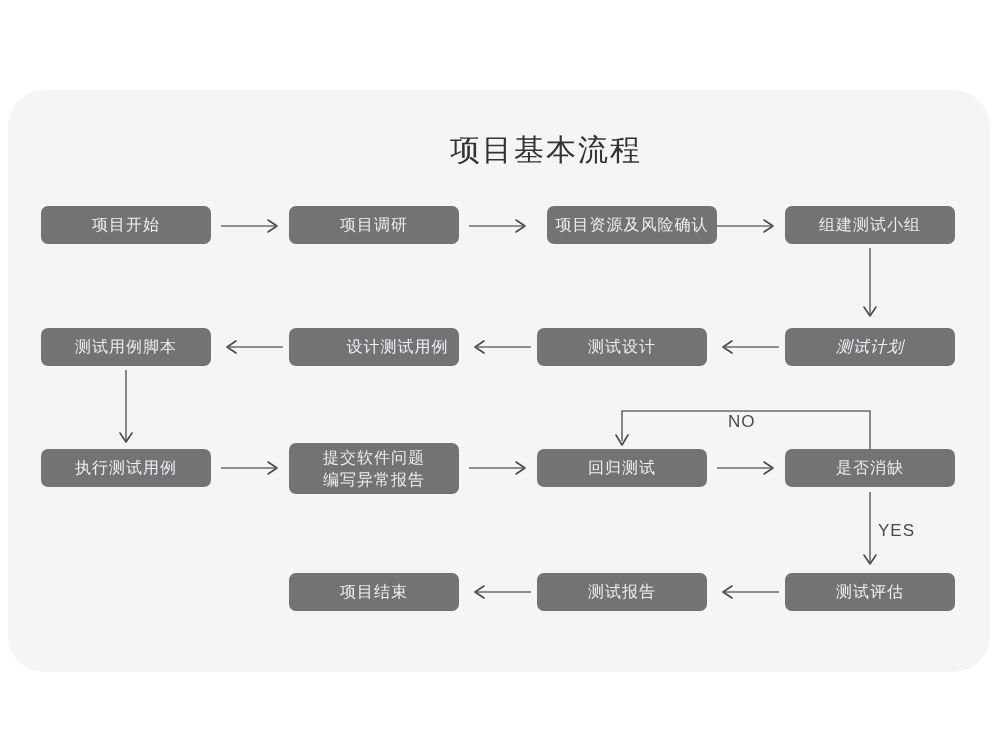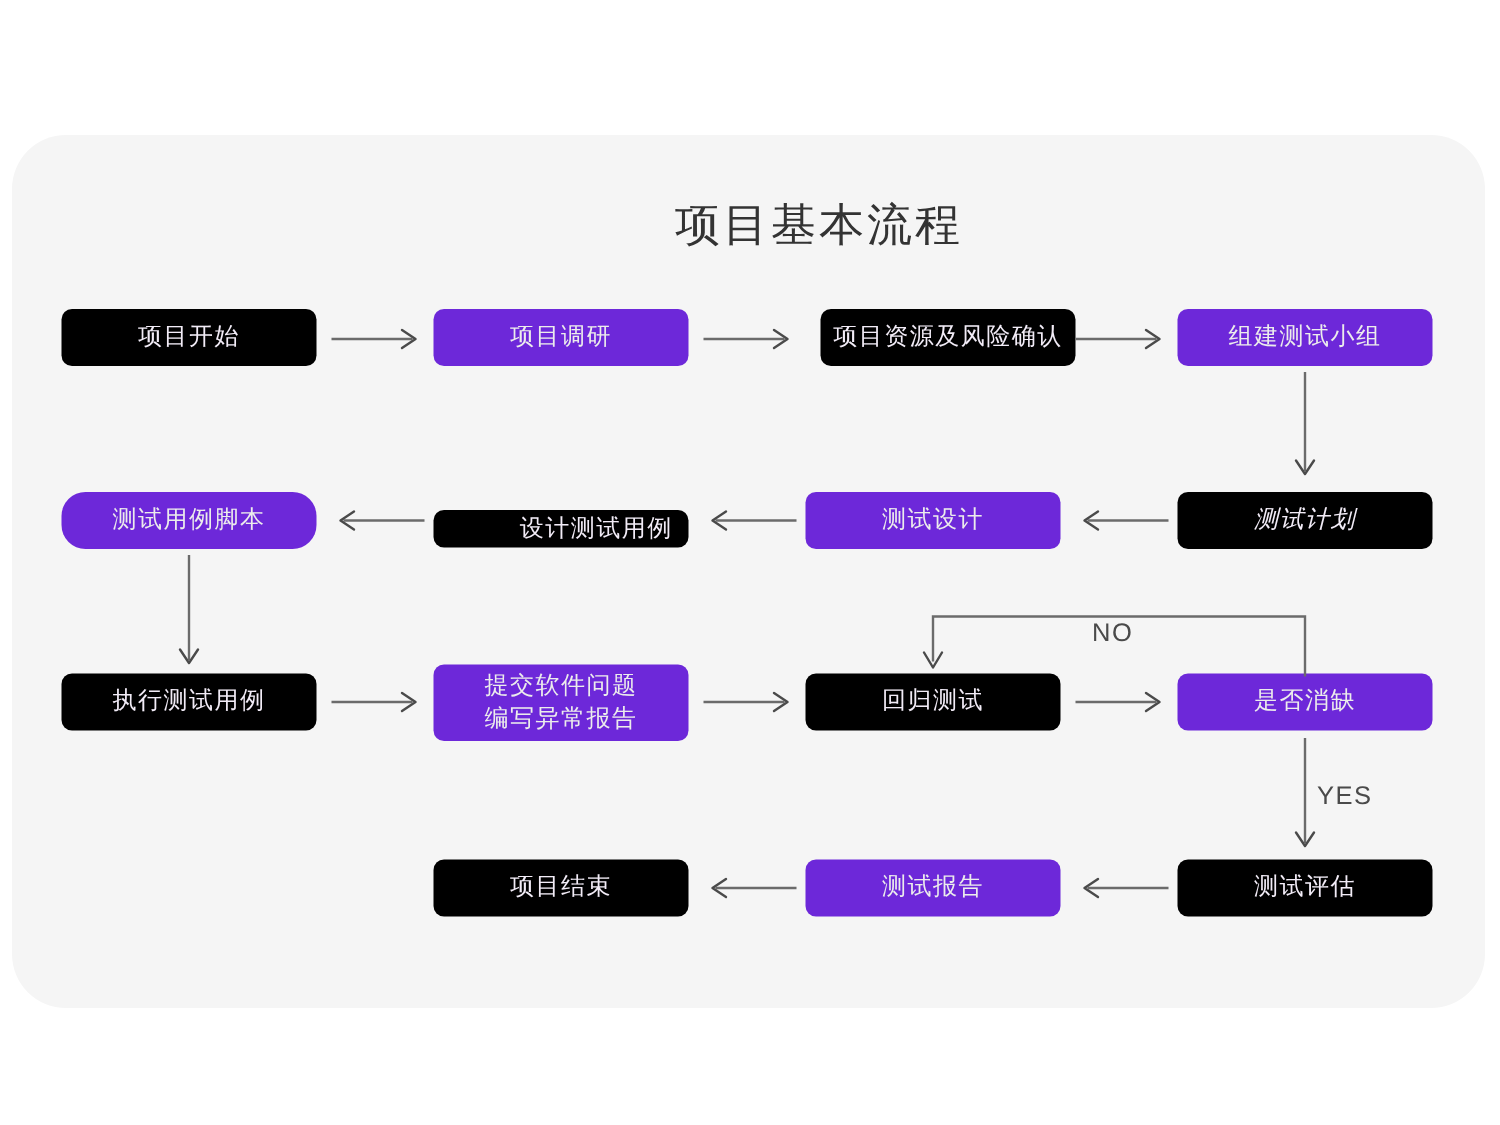--- a/index.html
+++ b/index.html
@@ -49,25 +49,25 @@
     display: flex;
     align-items: center;
     justify-content: center;
     text-align: center;
     font-size: 16px;
     letter-spacing: 1px;
     line-height: 1.35;
     user-select: none;
   }
   .node.primary {
-    background: #000000;
+    background: #737373;
     color: #f2ecf7;
   }
   .node.secondary {
-    background: #6d28d9;
+    background: #737373;
     color: #ececec;
   }
 
   
   .conn {
     position: absolute;
   }
   .conn svg {
     display: block;
     overflow: visible;
@@ -128,30 +128,30 @@
 
 <div class="node secondary" style="left:785px; top:206px; width:170px; height:38px;">组建测试小组</div>
 
 <div class="conn" style="left:862px; top:248px;">
   <svg width="16" height="74" viewBox="0 0 16 74">
     <path class="edge-line" d="M8,0 L8,66"></path>
     <path class="edge-head" d="M2,59 L8,68 L14,59"></path>
   </svg>
 </div>
 
-<div class="node secondary" style="left:41px;  top:328px; width:170px; height:38px;border-radius:16px;">测试用例脚本</div>
+<div class="node secondary" style="left:41px;  top:328px; width:170px; height:38px;">测试用例脚本</div>
 
 <div class="conn" style="left:221px; top:339px;">
   <svg width="62" height="16" viewBox="0 0 62 16">
     <path class="edge-line" d="M62,8 L8,8"></path>
     <path class="edge-head" d="M15,2 L6,8 L15,14"></path>
   </svg>
 </div>
 
-<div class="node primary" style="left:289px; top:340px; width:170px; height:25px;padding-left:47px;">设计测试用例</div>
+<div class="node primary" style="left:289px; top:328px; width:170px; height:38px;padding-left:47px;">设计测试用例</div>
 
 <div class="conn" style="left:469px; top:339px;">
   <svg width="62" height="16" viewBox="0 0 62 16">
     <path class="edge-line" d="M62,8 L8,8"></path>
     <path class="edge-head" d="M15,2 L6,8 L15,14"></path>
   </svg>
 </div>
 
 <div class="node secondary" style="left:537px; top:328px; width:170px; height:38px;">测试设计</div>
 

